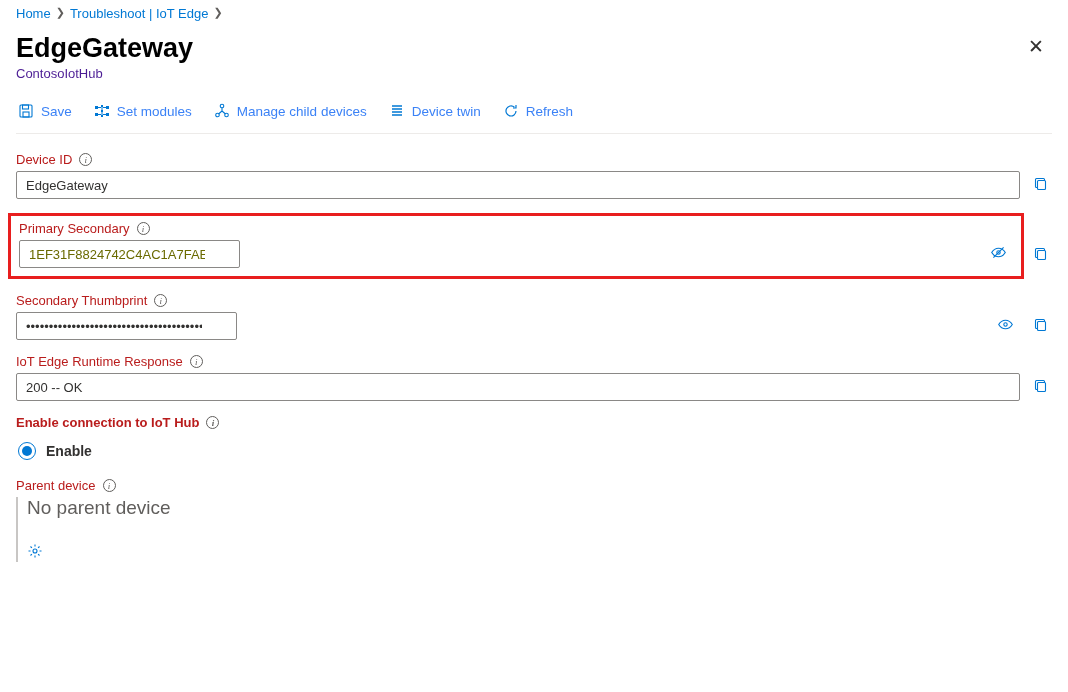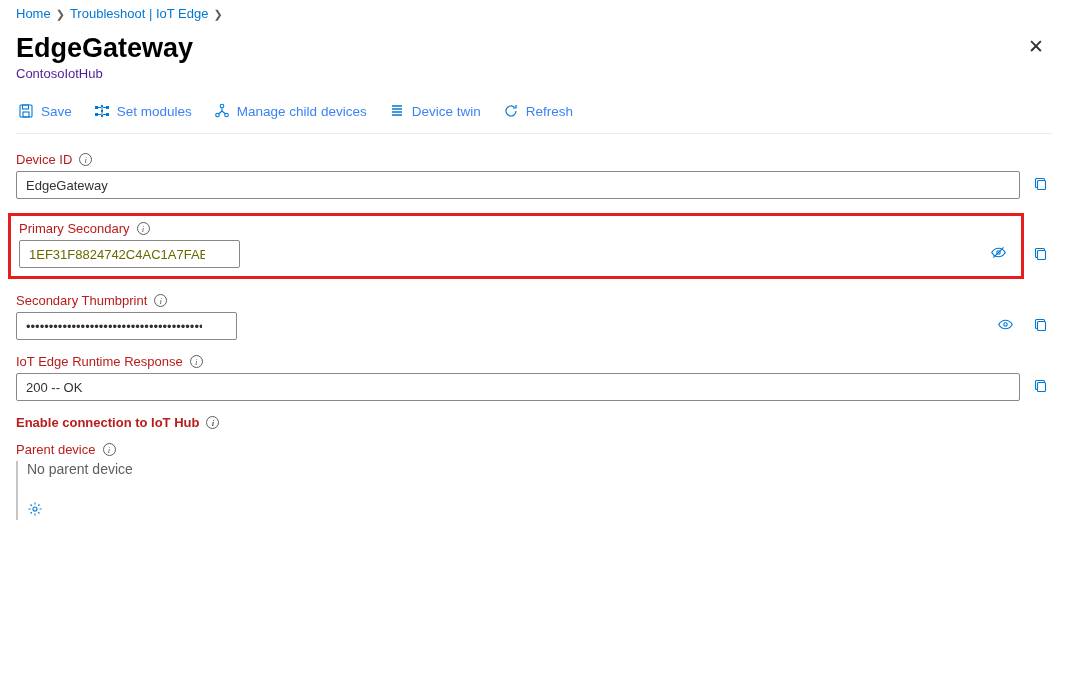--- a/index.html
+++ b/index.html
@@ -6,21 +6,21 @@
     body {
       font-family: "Segoe UI", Arial, sans-serif;
       font-size: 13px;
       color: #323130;
       background: #fff;
       padding: 6px 16px 16px 16px;
       width: 1068px;
     }
     .breadcrumb {
       display: flex;
-      align-items: flex-end;
+      align-items: flex-start;
       gap: 4px;
       margin-bottom: 8px;
     }
     .breadcrumb a {
       color: #0078d4;
       text-decoration: none;
       cursor: pointer;
       font-size: 13px;
     }
     .breadcrumb .chev {
@@ -183,21 +183,21 @@
       border-radius: 50%;
       background: #0078d4;
     }
     .radio-label { font-size: 14px; }
     .parent-device {
       border-left: 2.5px solid #c8c6c4;
       padding-left: 9px;
       margin-top: 2px;
     }
     .parent-none {
-      font-size: 14px;
+      font-size: 19px;
       color: #605e5c;
       margin-bottom: 24px;
     }
     .gear-icon {
       color: #0078d4;
       cursor: pointer;
       display: inline-flex;
     }
     .gear-icon svg { width: 16px; height: 16px; }
     .passwd-mask {
@@ -375,20 +375,26 @@
     </span>
   </div>
 </div>
 
 <div class="field-row" style="margin-bottom:6px;font-weight:bold;">
   <div class="field-label-row">
     <span class="field-label">Enable connection to IoT Hub</span>
     <span class="info-icon">i</span>
   </div>
   <div class="radio-group">
+    <div class="radio-row">
+      <span class="radio-outer checked">
+          <span class="radio-inner"></span>
+        </span>
+      <span class="radio-label">Enable</span>
+    </div>
   </div>
 </div>
 
 <div class="field-row">
   <div class="field-label-row">
     <span class="field-label">Parent device</span>
     <span class="info-icon">i</span>
   </div>
   <div class="parent-device">
     <div class="parent-none">No parent device</div>

